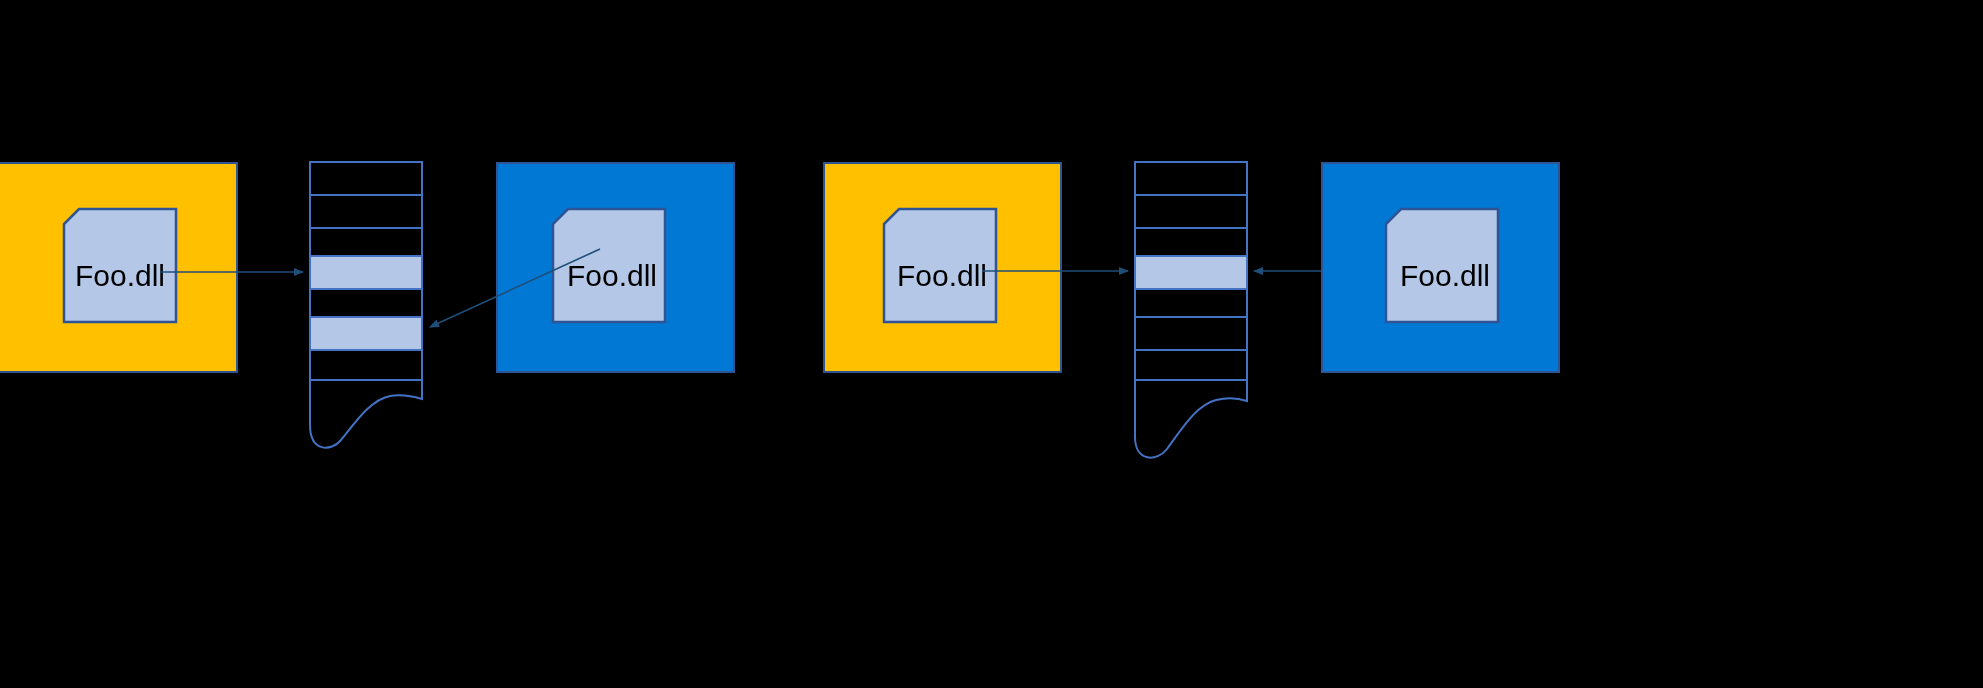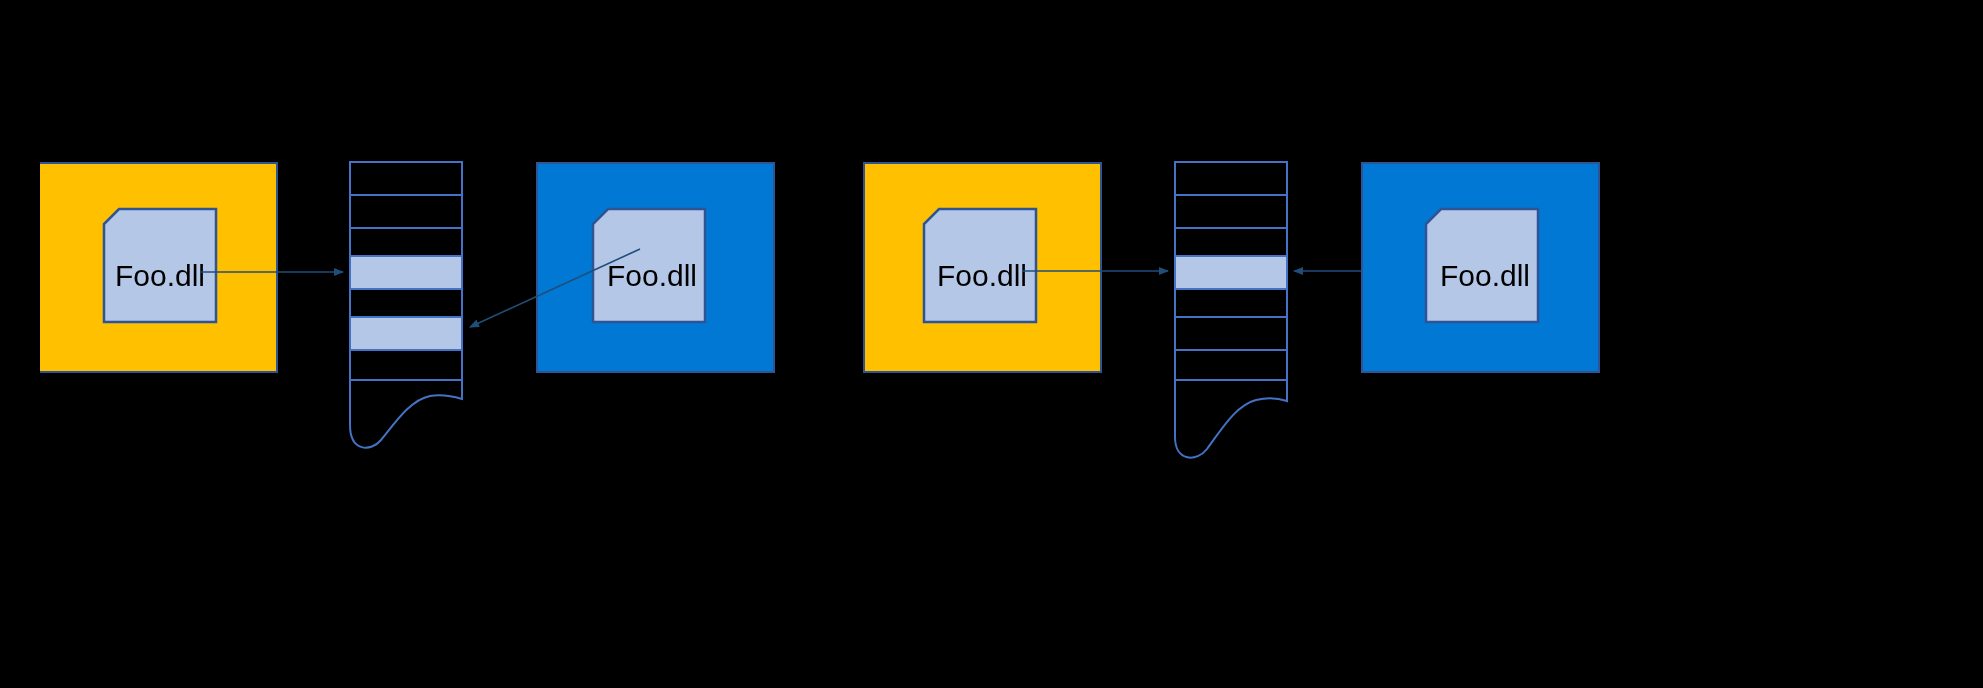--- a/index.html
+++ b/index.html
@@ -2,21 +2,21 @@
 <html><head>
 <meta charset="utf-8">
 <title>Foo.dll memory loading diagram</title>
 <style>
   html,body{margin:0;padding:0;background:#000;}
   body{
     width:1983px;height:688px;overflow:hidden;
     font-family:"Liberation Sans","DejaVu Sans",sans-serif;
     background:#000000;position:relative;
   }
-  #stage{position:absolute;left:0;top:0;width:1884px;height:688px;margin-left:40px;}
+  #stage{position:absolute;left:0;top:0;width:1884px;height:688px;}
   #stage > svg{position:absolute;left:0;top:0;}
   .app-label{
     font-family:"Liberation Sans","DejaVu Sans",sans-serif;
     font-size:30px;fill:#000000;
   }
 </style>
 </head>
 <body>
 
 <div id="stage">

